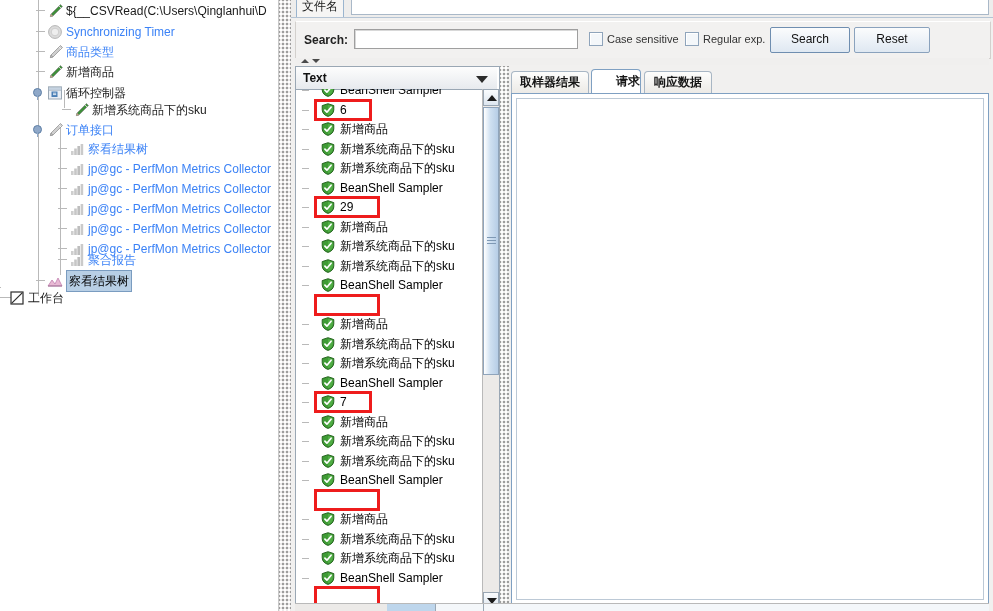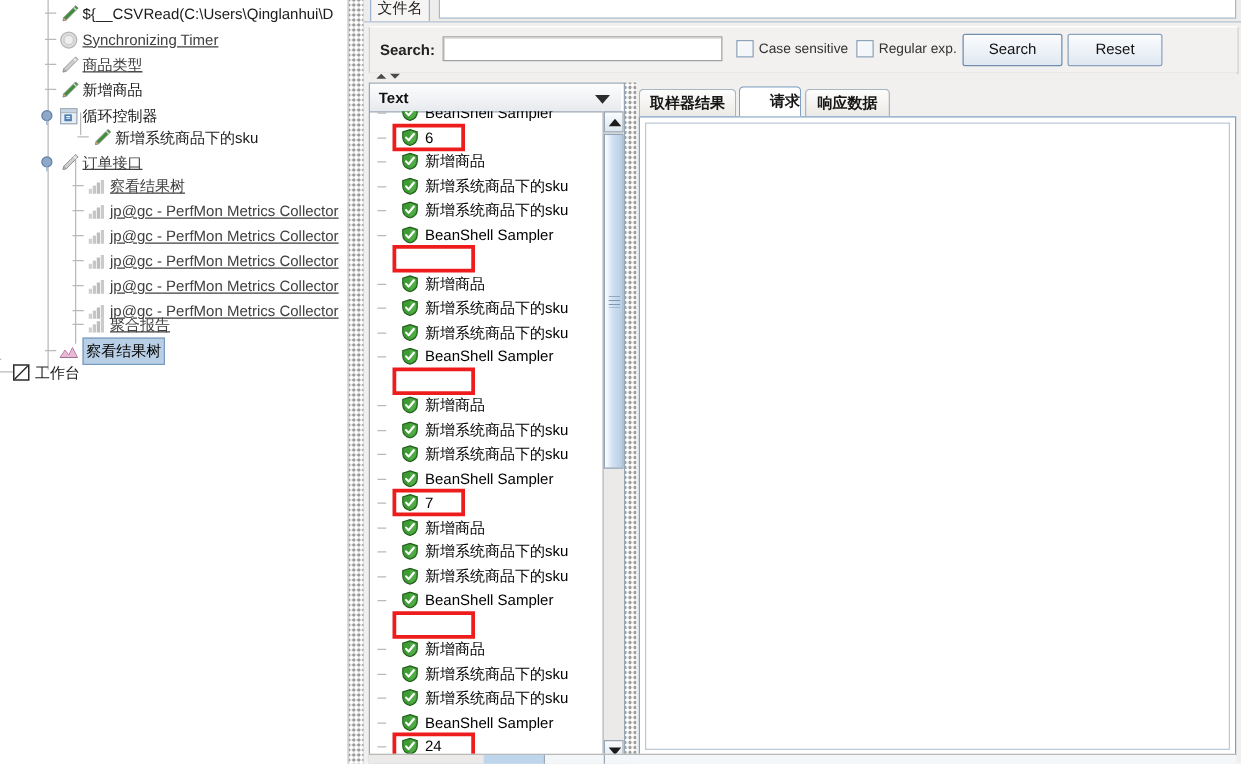--- a/index.html
+++ b/index.html
@@ -12,21 +12,21 @@
   }
   .root{position:relative;width:993px;height:611px;overflow:hidden;}
 
   
   #tree-pane{
     position:absolute;left:0;top:0;width:278px;height:611px;
     background:#ffffff;overflow:hidden;
   }
   .tnode{position:absolute;white-space:nowrap;height:20px;line-height:20px;}
   .tlabel{display:inline-block;vertical-align:middle;font-size:12px;}
-  .tlabel.grey{color:#404040;text-decoration:underline;}
+  .tlabel.grey{color:#3b82f6;}
   .tlabel.dark{color:#1a1a1a;}
   .tlabel.sel{background:#b8cfe5;border:1px solid #7a9cc0;padding:0 2px;color:#000;}
   .ico{display:inline-block;vertical-align:middle;width:18px;height:16px;position:relative;margin-right:2px;}
 
   
   .vline{position:absolute;width:1px;background:#b9b9b9;}
   .hline{position:absolute;height:1px;background:#b9b9b9;}
   .knob{position:absolute;width:7px;height:7px;border-radius:50%;
         background:#8fa8c8;border:1px solid #5e7fa6;}
   .knobstem{position:absolute;width:1px;height:5px;background:#8fa8c8;}
@@ -408,20 +408,29 @@
           </div>
           <div class="rrow" style="top: 88.5px;">
             <span class="rdash"></span>
             <span class="rshield"><svg width="14" height="14" viewBox="0 0 14 14">
                 <path d="M7 0.7 L12.8 2.6 V6.8 C12.8 10.2 10.2 12.6 7 13.4 C3.8 12.6 1.2 10.2 1.2 6.8 V2.6z" fill="#3f9b35" stroke="#1f5d19" stroke-width="0.9"></path>
                 <path d="M7 1.7 L11.8 3.3 V6.8 C11.8 9.4 9.8 11.5 7 12.3z" fill="#5fbc52" opacity="0.55"></path>
                 <path d="M3.9 7.1 L5.9 9.2 L10.1 4.2" stroke="#ffffff" stroke-width="1.7" fill="none" stroke-linecap="round" stroke-linejoin="round"></path>
               </svg></span>
             <span class="rtext">BeanShell Sampler</span>
           </div>
+          <div class="rrow" style="top: 108px;">
+            <span class="rdash"></span>
+            <span class="rshield"><svg width="14" height="14" viewBox="0 0 14 14">
+                <path d="M7 0.7 L12.8 2.6 V6.8 C12.8 10.2 10.2 12.6 7 13.4 C3.8 12.6 1.2 10.2 1.2 6.8 V2.6z" fill="#3f9b35" stroke="#1f5d19" stroke-width="0.9"></path>
+                <path d="M7 1.7 L11.8 3.3 V6.8 C11.8 9.4 9.8 11.5 7 12.3z" fill="#5fbc52" opacity="0.55"></path>
+                <path d="M3.9 7.1 L5.9 9.2 L10.1 4.2" stroke="#ffffff" stroke-width="1.7" fill="none" stroke-linecap="round" stroke-linejoin="round"></path>
+              </svg></span>
+            <span class="rtext">29</span>
+          </div>
           <div class="rhl" style="left: 18px; top: 107px; width: 66px; height: 22px;"></div>
           <div class="rrow" style="top: 127.5px;">
             <span class="rdash"></span>
             <span class="rshield"><svg width="14" height="14" viewBox="0 0 14 14">
                 <path d="M7 0.7 L12.8 2.6 V6.8 C12.8 10.2 10.2 12.6 7 13.4 C3.8 12.6 1.2 10.2 1.2 6.8 V2.6z" fill="#3f9b35" stroke="#1f5d19" stroke-width="0.9"></path>
                 <path d="M7 1.7 L11.8 3.3 V6.8 C11.8 9.4 9.8 11.5 7 12.3z" fill="#5fbc52" opacity="0.55"></path>
                 <path d="M3.9 7.1 L5.9 9.2 L10.1 4.2" stroke="#ffffff" stroke-width="1.7" fill="none" stroke-linecap="round" stroke-linejoin="round"></path>
               </svg></span>
             <span class="rtext">新增商品</span>
           </div>
@@ -564,29 +573,20 @@
             <span class="rtext">新增系统商品下的sku</span>
           </div>
           <div class="rrow" style="top: 478.5px;">
             <span class="rdash"></span>
             <span class="rshield"><svg width="14" height="14" viewBox="0 0 14 14">
                 <path d="M7 0.7 L12.8 2.6 V6.8 C12.8 10.2 10.2 12.6 7 13.4 C3.8 12.6 1.2 10.2 1.2 6.8 V2.6z" fill="#3f9b35" stroke="#1f5d19" stroke-width="0.9"></path>
                 <path d="M7 1.7 L11.8 3.3 V6.8 C11.8 9.4 9.8 11.5 7 12.3z" fill="#5fbc52" opacity="0.55"></path>
                 <path d="M3.9 7.1 L5.9 9.2 L10.1 4.2" stroke="#ffffff" stroke-width="1.7" fill="none" stroke-linecap="round" stroke-linejoin="round"></path>
               </svg></span>
             <span class="rtext">BeanShell Sampler</span>
-          </div>
-          <div class="rrow" style="top: 498px;">
-            <span class="rdash"></span>
-            <span class="rshield"><svg width="14" height="14" viewBox="0 0 14 14">
-                <path d="M7 0.7 L12.8 2.6 V6.8 C12.8 10.2 10.2 12.6 7 13.4 C3.8 12.6 1.2 10.2 1.2 6.8 V2.6z" fill="#3f9b35" stroke="#1f5d19" stroke-width="0.9"></path>
-                <path d="M7 1.7 L11.8 3.3 V6.8 C11.8 9.4 9.8 11.5 7 12.3z" fill="#5fbc52" opacity="0.55"></path>
-                <path d="M3.9 7.1 L5.9 9.2 L10.1 4.2" stroke="#ffffff" stroke-width="1.7" fill="none" stroke-linecap="round" stroke-linejoin="round"></path>
-              </svg></span>
-            <span class="rtext">24</span>
           </div>
           <div class="rhl" style="left: 18px; top: 497px; width: 66px; height: 22px;"></div>
         </div>
       <div id="res-scroll">
         <div class="sbtn up">
             <span class="ar"></span>
           </div>
         <div id="res-thumb">
             <span class="grip"></span>
           </div>

